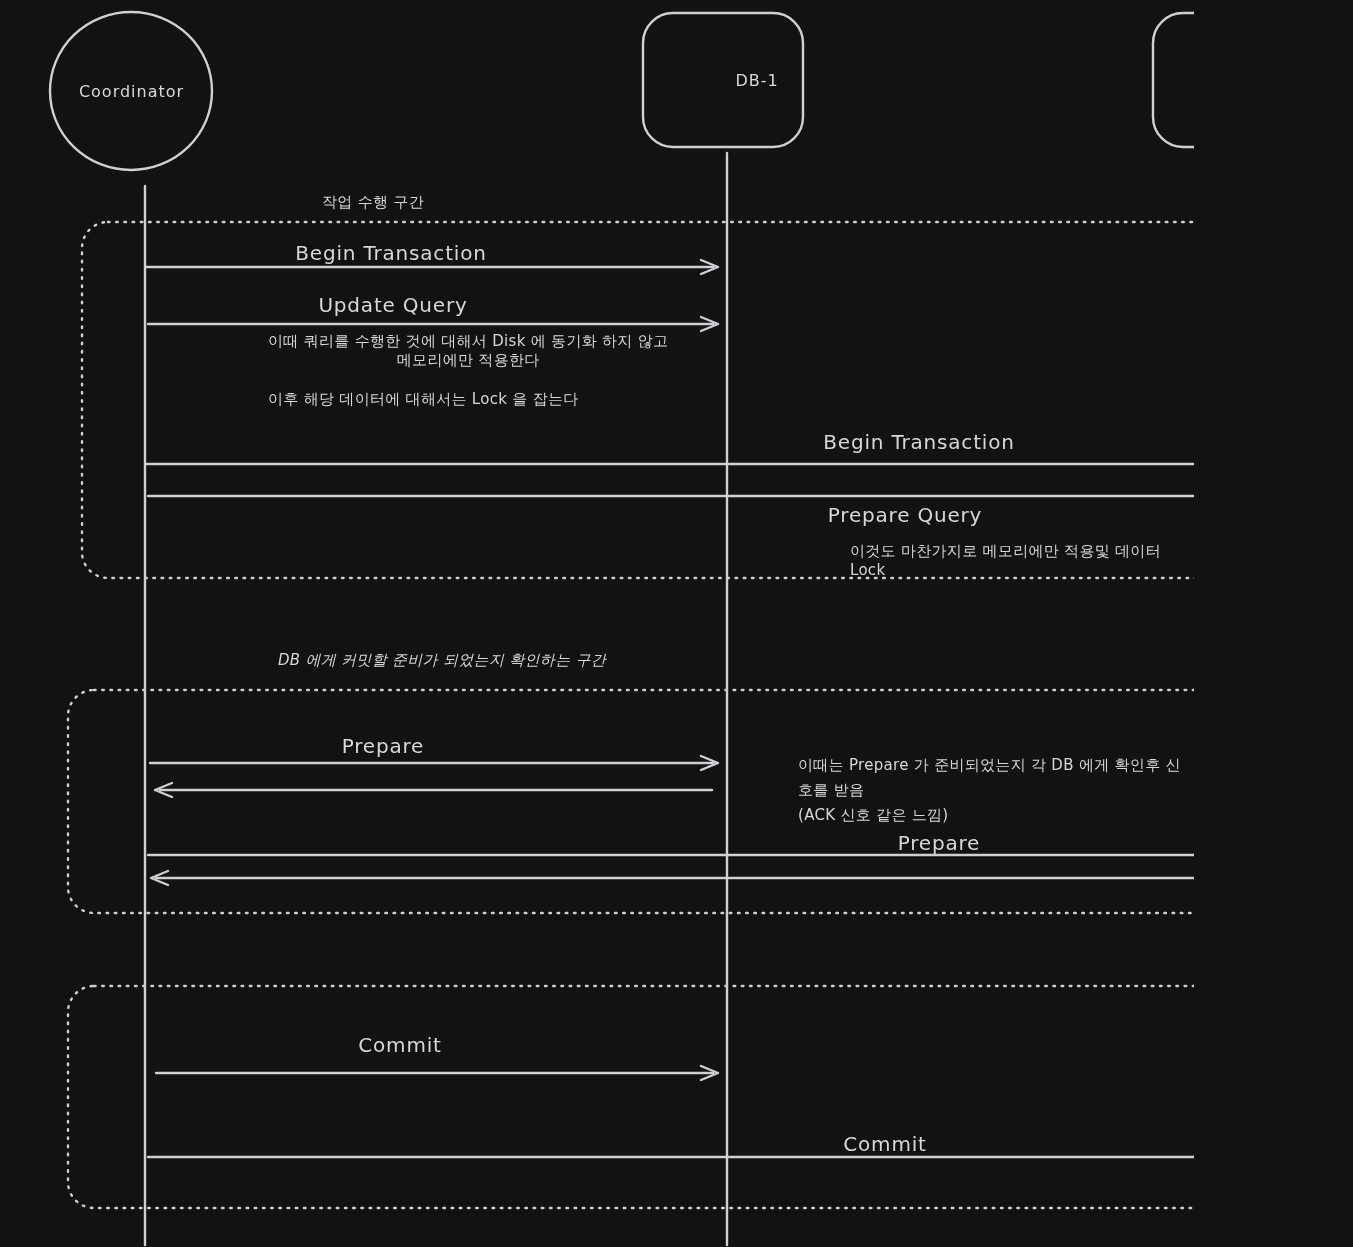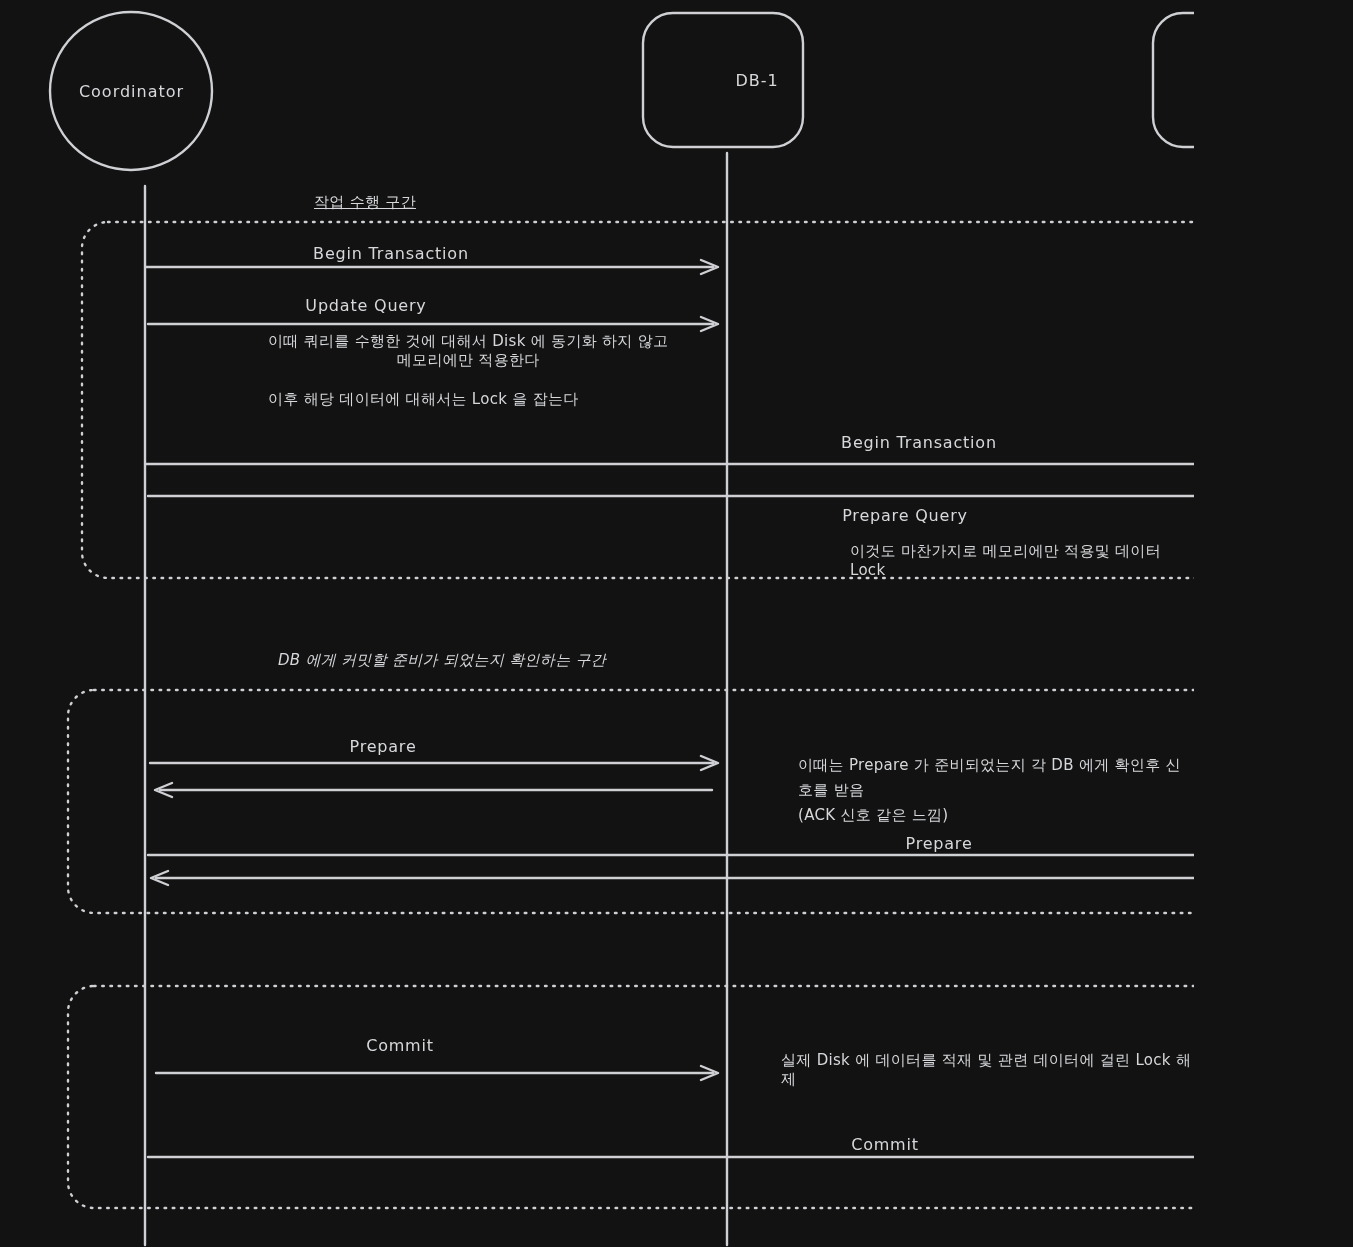--- a/index.html
+++ b/index.html
@@ -37,21 +37,21 @@
   }
   .lbl {
     position: absolute;
     white-space: pre-line;
     font-size: 15px;
     line-height: 19px;
     letter-spacing: 0.3px;
     color: #d6d8db;
   }
   .lbl.msg {
-    font-size: 16px;
+    font-size: 20px;
     transform: translateX(-50%);
     white-space: nowrap;
     letter-spacing: 0.8px;
   }
   .lbl.section-title {
     transform: translateX(-50%);
     white-space: nowrap;
   }
   .lbl.note4 { line-height: 25px; }
   .actor-label {
@@ -127,24 +127,24 @@
     </g>
   </svg>
 
   <div class="actor-label" style="left:50px; top:13px; width:163px; height:157px;">
     <span>Coordinator</span>
   </div>
   <div class="actor-label" style="left:677px; top:13px; width:160px; height:134px;">
     <span>DB-1</span>
   </div>
 
-  <div class="lbl section-title" style="left:365px; top:193px;text-decoration:underline;">작업 수행 구간</div>
+  <div class="lbl section-title" style="left:373px; top:193px;">작업 수행 구간</div>
 
   <div class="lbl msg" style="left:391px; top:244px;">Begin Transaction</div>
-  <div class="lbl msg" style="left:366px; top:296px;">Update Query</div>
+  <div class="lbl msg" style="left:393px; top:296px;">Update Query</div>
 
   <div class="lbl" style="left:268px; top:332px;text-align:center;">이때 쿼리를 수행한 것에 대해서 Disk 에 동기화 하지 않고
 메모리에만 적용한다</div>
   <div class="lbl" style="left:268px; top:390px;">이후 해당 데이터에 대해서는 Lock 을 잡는다</div>
 
   <div class="lbl msg" style="left:919px; top:433px;">Begin Transaction</div>
   <div class="lbl msg" style="left:905px; top:506px;">Prepare Query</div>
 
   <div class="lbl" style="left:850px; top:542px;">이것도 마찬가지로 메모리에만 적용및 데이터 Lock</div>
 
@@ -152,17 +152,16 @@
 
   <div class="lbl msg" style="left:383px; top:737px;">Prepare</div>
 
   <div class="lbl note4" style="left:798px; top:753px;">이때는 Prepare 가 준비되었는지 각 DB 에게 확인후 신호를 받음
 (ACK 신호 같은 느낌)</div>
 
   <div class="lbl msg" style="left:939px; top:834px;">Prepare</div>
 
   <div class="lbl msg" style="left:400px; top:1036px;">Commit</div>
 
-  <div class="lbl" style="left:781px; top:1051px;">실제 Disk 에 데이터를 적재 및 관련 데이터에 걸린 Lock 해제</div>
 
   <div class="lbl msg" style="left:885px; top:1135px;">Commit</div>
 
 </div>
 
 </body></html>

